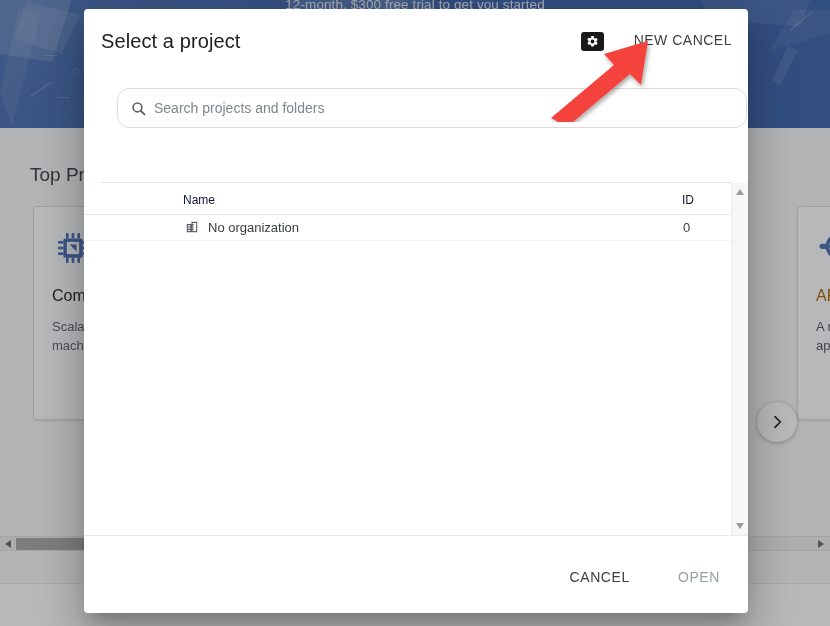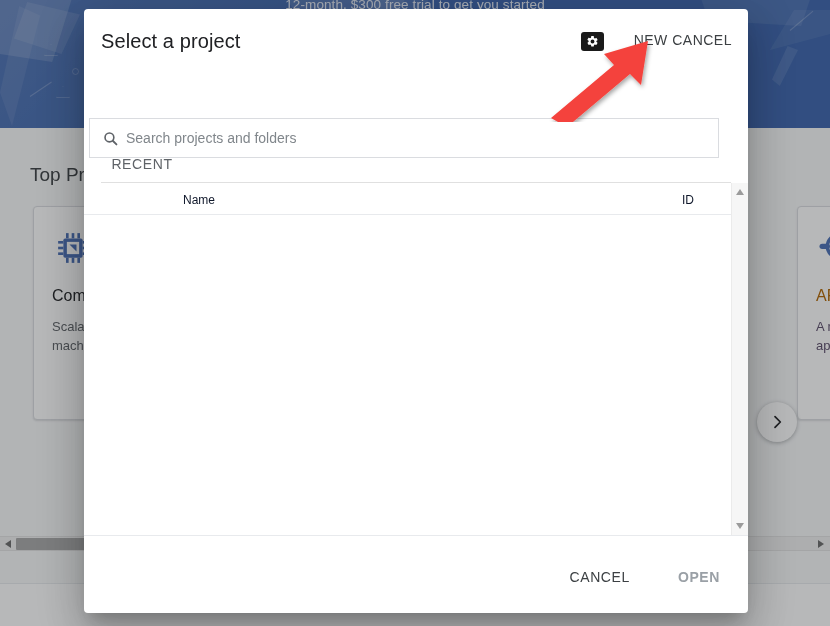--- a/index.html
+++ b/index.html
@@ -274,30 +274,29 @@
     height: 19px;
     background: #1a1a1a;
     border-radius: 3px;
     display: flex;
     align-items: center;
     justify-content: center;
   }
 
   .search-wrap {
     position: absolute;
-    left: 5px;
+    left: 33px;
     top: 79px;
     width: 630px;
     height: 40px;
     border: 1px solid #dadce0;
-    border-radius: 0;
+    border-radius: 12px;
     display: flex;
     align-items: center;
     background: #fff;
-    margin-top: 30px;
   }
   .search-icon-box {
     width: 36px;
     display: flex;
     align-items: center;
     justify-content: center;
     padding-left: 4px;
   }
   .search-input {
     flex: 1;
@@ -444,21 +443,21 @@
     letter-spacing: .6px;
     padding: 9px 14px;
     border-radius: 4px;
     cursor: pointer;
     white-space: nowrap;
     background: transparent;
     border: none;
     font-family: "Liberation Sans", sans-serif;
   }
   .txt-btn.cancel { color: #3c4043; }
-  .txt-btn.open { color: #9aa0a6; cursor: default; font-weight: bold; }
+  .txt-btn.open { color: #9aa0a6; cursor: default; }
 
   
   .annot-arrow {
     position: absolute;
     left: 548px;
     top: 32px;
     width: 120px;
     height: 90px;
     pointer-events: none;
   }
@@ -572,28 +571,38 @@
       <div class="search-icon-box">
         <svg width="17" height="17" viewBox="0 0 24 24">
           <circle cx="10.5" cy="10.5" r="6.2" fill="none" stroke="#5f6368" stroke-width="2.3"></circle>
           <line x1="15.2" y1="15.2" x2="20.4" y2="20.4" stroke="#5f6368" stroke-width="2.6" stroke-linecap="round"></line>
         </svg>
       </div>
       <input class="search-input" type="text" placeholder="Search projects and folders" style="">
     </div>
 
     <div class="tabs">
-      <div class="tab t-recent">RECENT</div>
     </div>
 
     <div class="table-head">
       <div class="th th-name">Name</div>
       <div class="th th-id">ID</div>
     </div>
 
+    <div class="table-body">
+      <div class="trow">
+        <span class="trow-icon">
+          <svg width="14" height="14" viewBox="0 0 24 24">
+            <path fill="#5f6368" d="M3 21V7h8V3h10v18H3zm2-2h4v-2H5v2zm0-4h4v-2H5v2zm0-4h4V9H5v2zm6 8h8V5h-6v2h2v2h-2v2h2v2h-2v2h2v2h-2v2z"></path>
+          </svg>
+        </span>
+        <span class="trow-name">No organization</span>
+        <span class="trow-id">0</span>
+      </div>
+    </div>
 
     <div class="dlg-scroll">
       <div class="dlg-scroll-arrow up"></div>
       <div class="dlg-scroll-arrow down"></div>
     </div>
 
     <div class="divider-bottom"></div>
 
     <div class="dlg-actions">
       <button class="txt-btn cancel">CANCEL</button>

